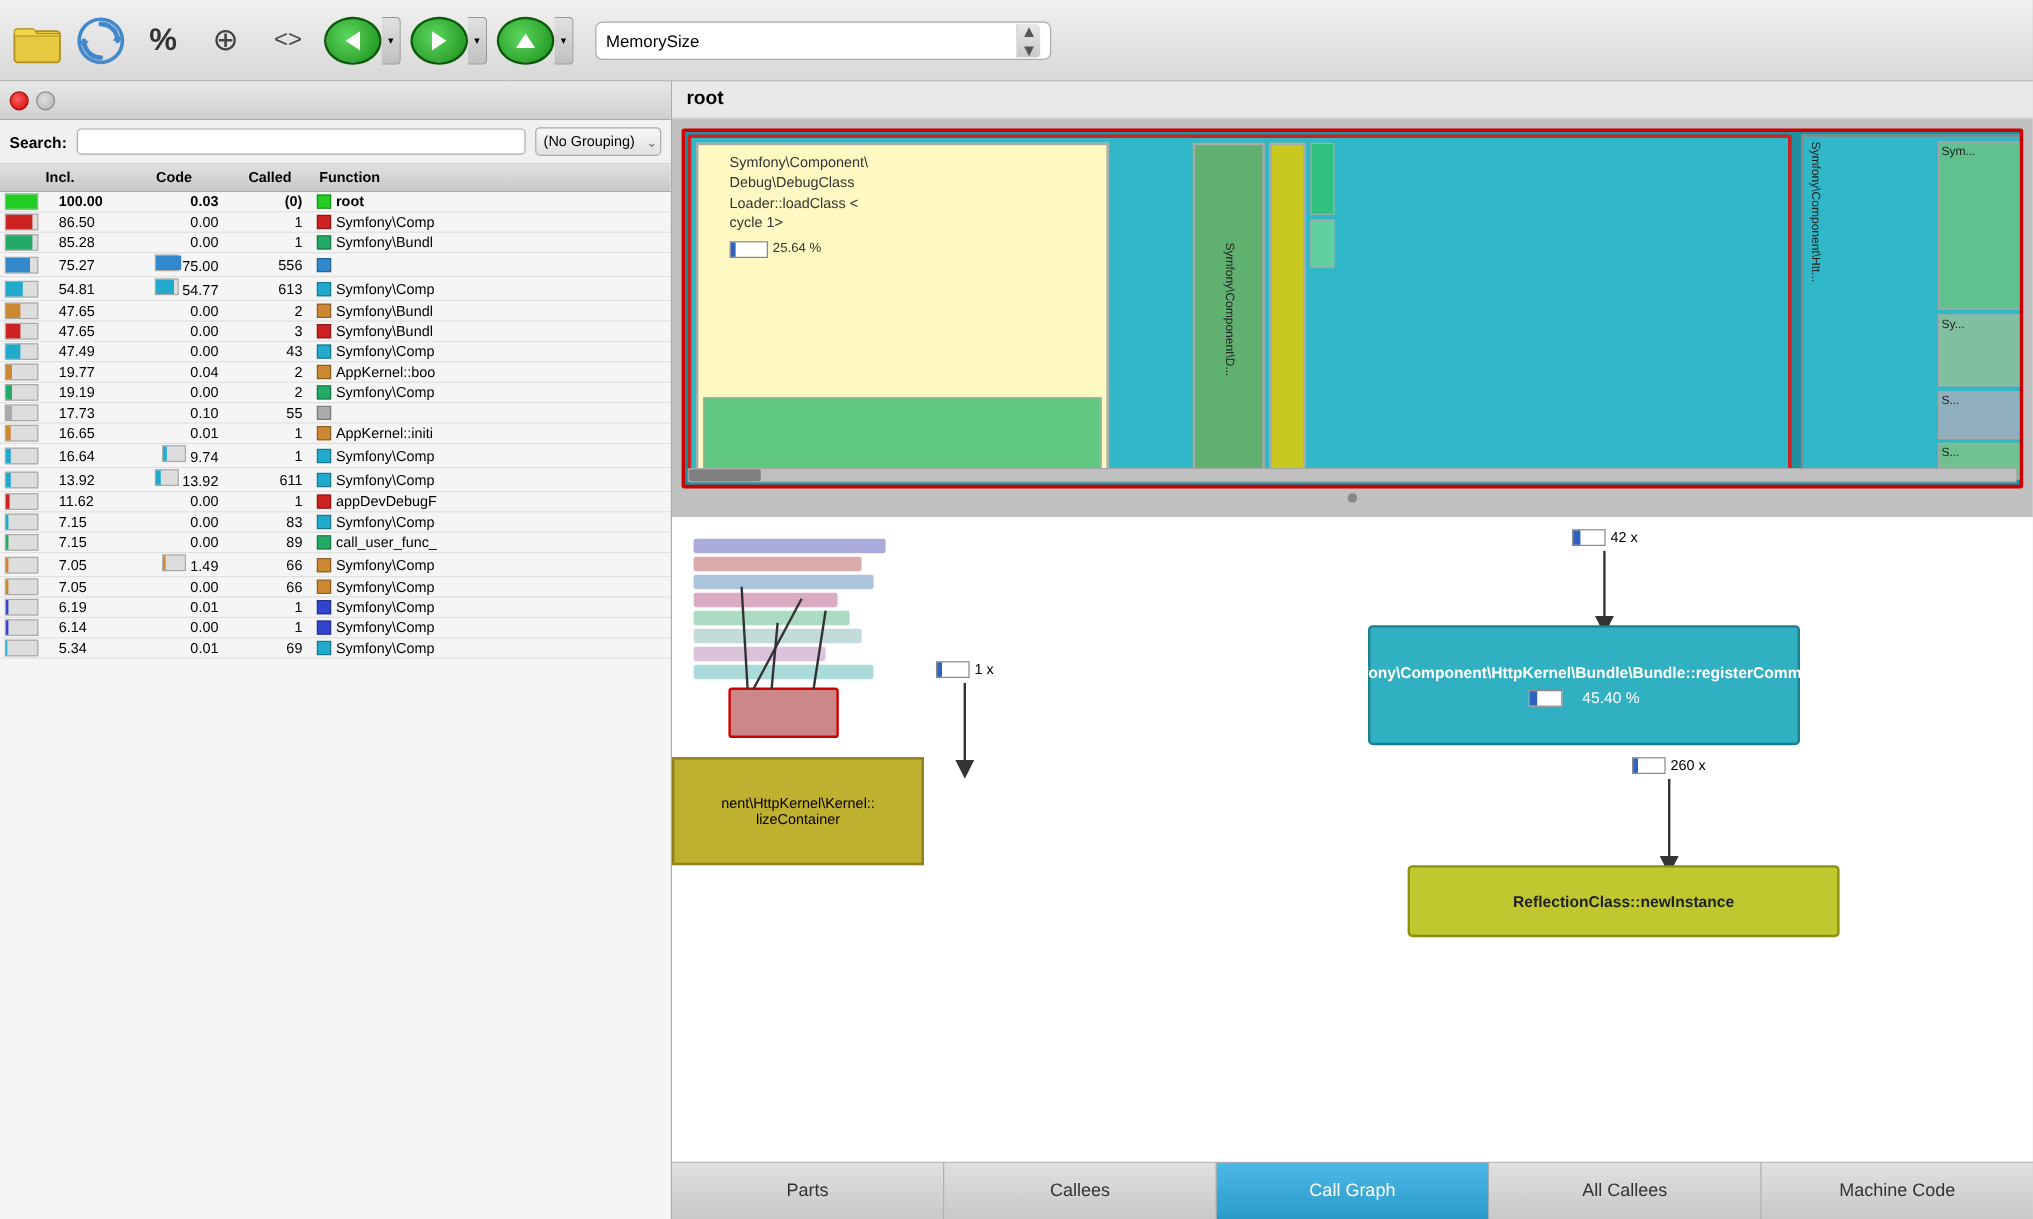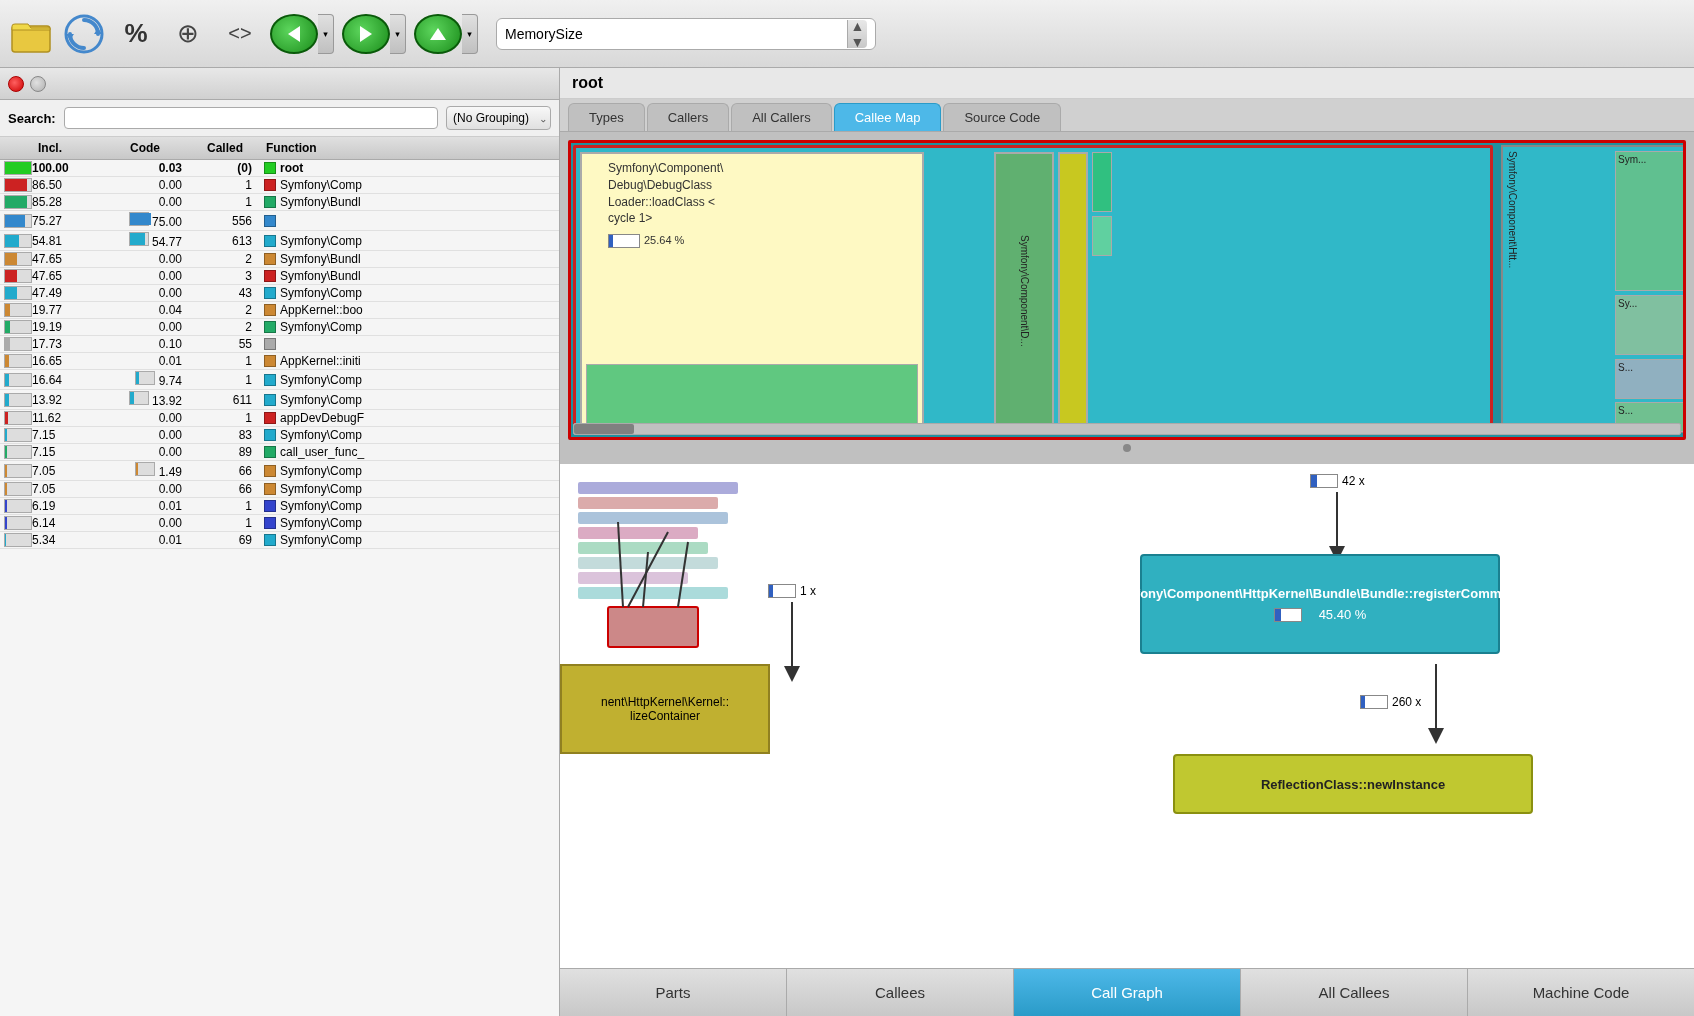--- a/index.html
+++ b/index.html
@@ -205,21 +205,21 @@
       align-items: center;
       border-bottom: 1px solid #e0e0e0;
       padding: 1px 0;
       cursor: pointer;
     }
 
     .bar-cell {
       width: 100px;
       display: flex;
       align-items: center;
-      gap: 0;
+      gap: 17px;
       padding: 0 4px;
     }
     .bar-container {
       width: 28px;
       height: 14px;
       background: #ddd;
       border: 1px solid #aaa;
       position: relative;
     }
     .bar-fill {
@@ -879,27 +879,20 @@
         </div>
     </div>
   </div>
 
   <div class="right-panel">
 
     <div class="right-panel-header">
       <span>root</span>
     </div>
 
-    <div class="tab-bar">
-      <div class="tab">Types</div>
-      <div class="tab">Callers</div>
-      <div class="tab">All Callers</div>
-      <div class="tab active">Callee Map</div>
-      <div class="tab">Source Code</div>
-    </div>
 
     <div class="callee-map-area">
       <div class="callee-map-inner">
 
         <div style="position:absolute;left:2px;top:2px;width:920px;height:288px;background:#30b8c8;border:3px solid #cc2222;border-radius:2px;overflow:hidden;">
 
           <div style="position:absolute;left:4px;top:4px;width:344px;height:278px;background:#fef9c3;border:2px solid #aaa;padding-left:20px;">
             <div style="padding:6px;font-size:12px;color:#333;line-height:1.4;">
               Symfony\Component\<br>Debug\DebugClass<br>Loader::loadClass &lt;<br>cycle 1&gt;
               <div style="margin-top:6px;display:flex;align-items:center;gap:4px;">
@@ -981,21 +974,21 @@
             </div>
             <span>16.64 %</span>
           </div>
         </div>
 
         <div style="position:absolute;left:0px;top:200px;width:210px;height:90px;background:#c0b030;border:2px solid #908020;display:flex;align-items:center;justify-content:center;text-align:center;padding:4px;font-size:12px;">
           <span>nent\HttpKernel\Kernel::
 lizeContainer</span>
         </div>
 
-        <div style="position:absolute;left:208px;top:120px;display:flex;flex-direction:column;align-items:center;">
+        <div style="position:absolute;left:220px;top:120px;display:flex;flex-direction:column;align-items:center;">
           <div style="display:flex;align-items:center;gap:4px;margin-bottom:4px;">
             <div style="width:28px;height:14px;border:1px solid #888;background:white;position:relative;">
               <div style="width:4px;height:100%;background:#3060c0;"></div>
             </div>
             <span>1 x</span>
           </div>
           <svg width="30" height="80" viewBox="0 0 30 80">
             <defs>
               <marker id="arr1" markerWidth="8" markerHeight="8" refX="4" refY="4" orient="auto">
                 <polygon points="0,0 8,4 0,8" fill="#333"></polygon>
@@ -1025,21 +1018,21 @@
         <div class="cg-node cg-node-teal" style="left:580px;top:90px;width:360px;height:100px;">
           <div style="font-size:13px;font-weight:bold;color:white;text-align:center;">Symfony\Component\HttpKernel\Bundle\Bundle::registerCommands</div>
           <div style="display:flex;align-items:center;gap:17px;margin-top:6px;">
             <div style="width:28px;height:14px;border:1px solid #888;background:white;position:relative;">
               <div style="width:6px;height:100%;background:#3060c0;"></div>
             </div>
             <span style="color:white;font-size:13px;">45.40 %</span>
           </div>
         </div>
 
-        <div style="position:absolute;left:800px;top:200px;display:flex;align-items:center;">
+        <div style="position:absolute;left:800px;top:200px;display:flex;flex-direction:column;align-items:center;">
           <div style="display:flex;align-items:center;gap:4px;margin-bottom:4px;">
             <div style="width:28px;height:14px;border:1px solid #888;background:white;position:relative;">
               <div style="width:4px;height:100%;background:#3060c0;"></div>
             </div>
             <span>260 x</span>
           </div>
           <svg width="30" height="80" viewBox="0 0 30 80">
             <defs>
               <marker id="arr3" markerWidth="8" markerHeight="8" refX="4" refY="4" orient="auto">
                 <polygon points="0,0 8,4 0,8" fill="#333"></polygon>

